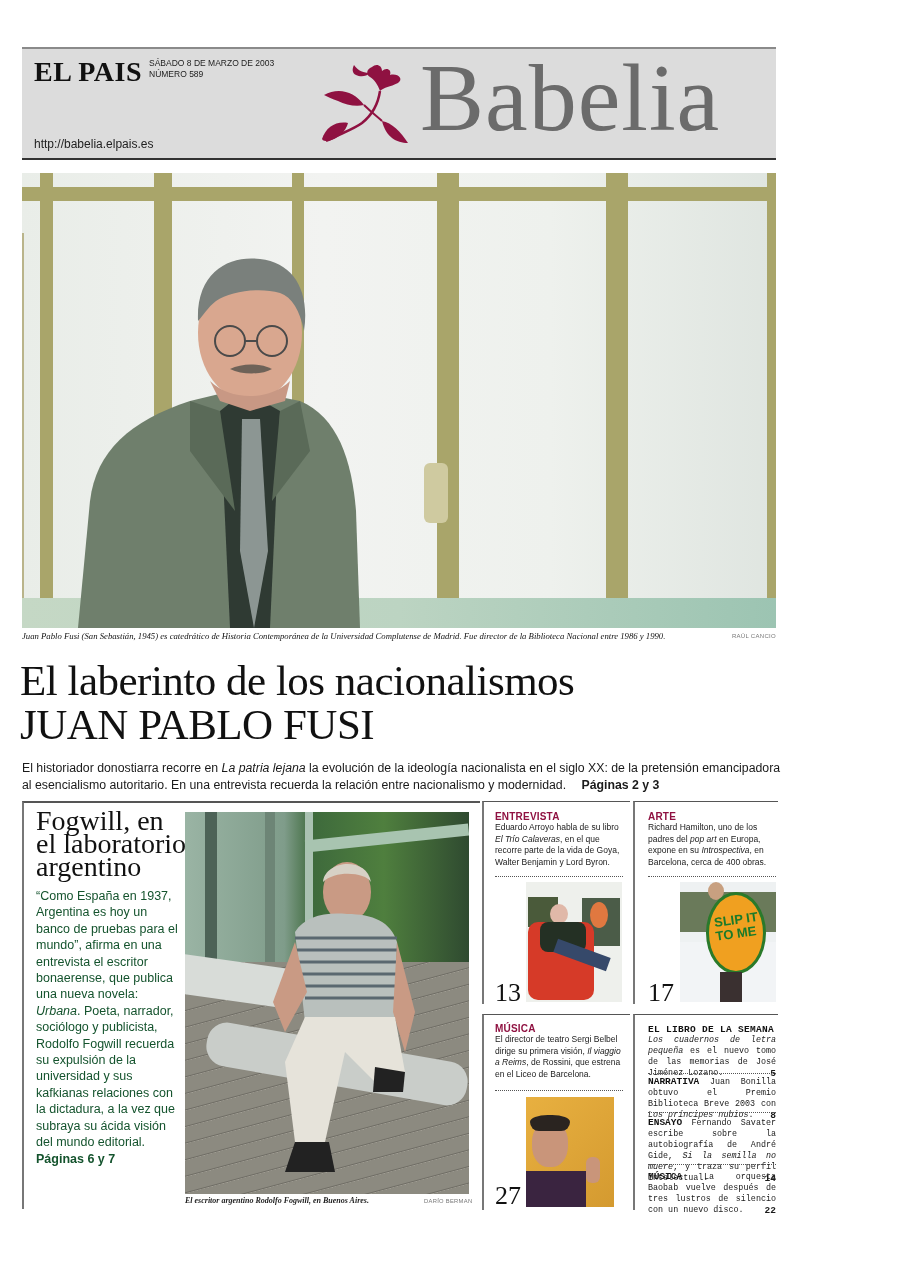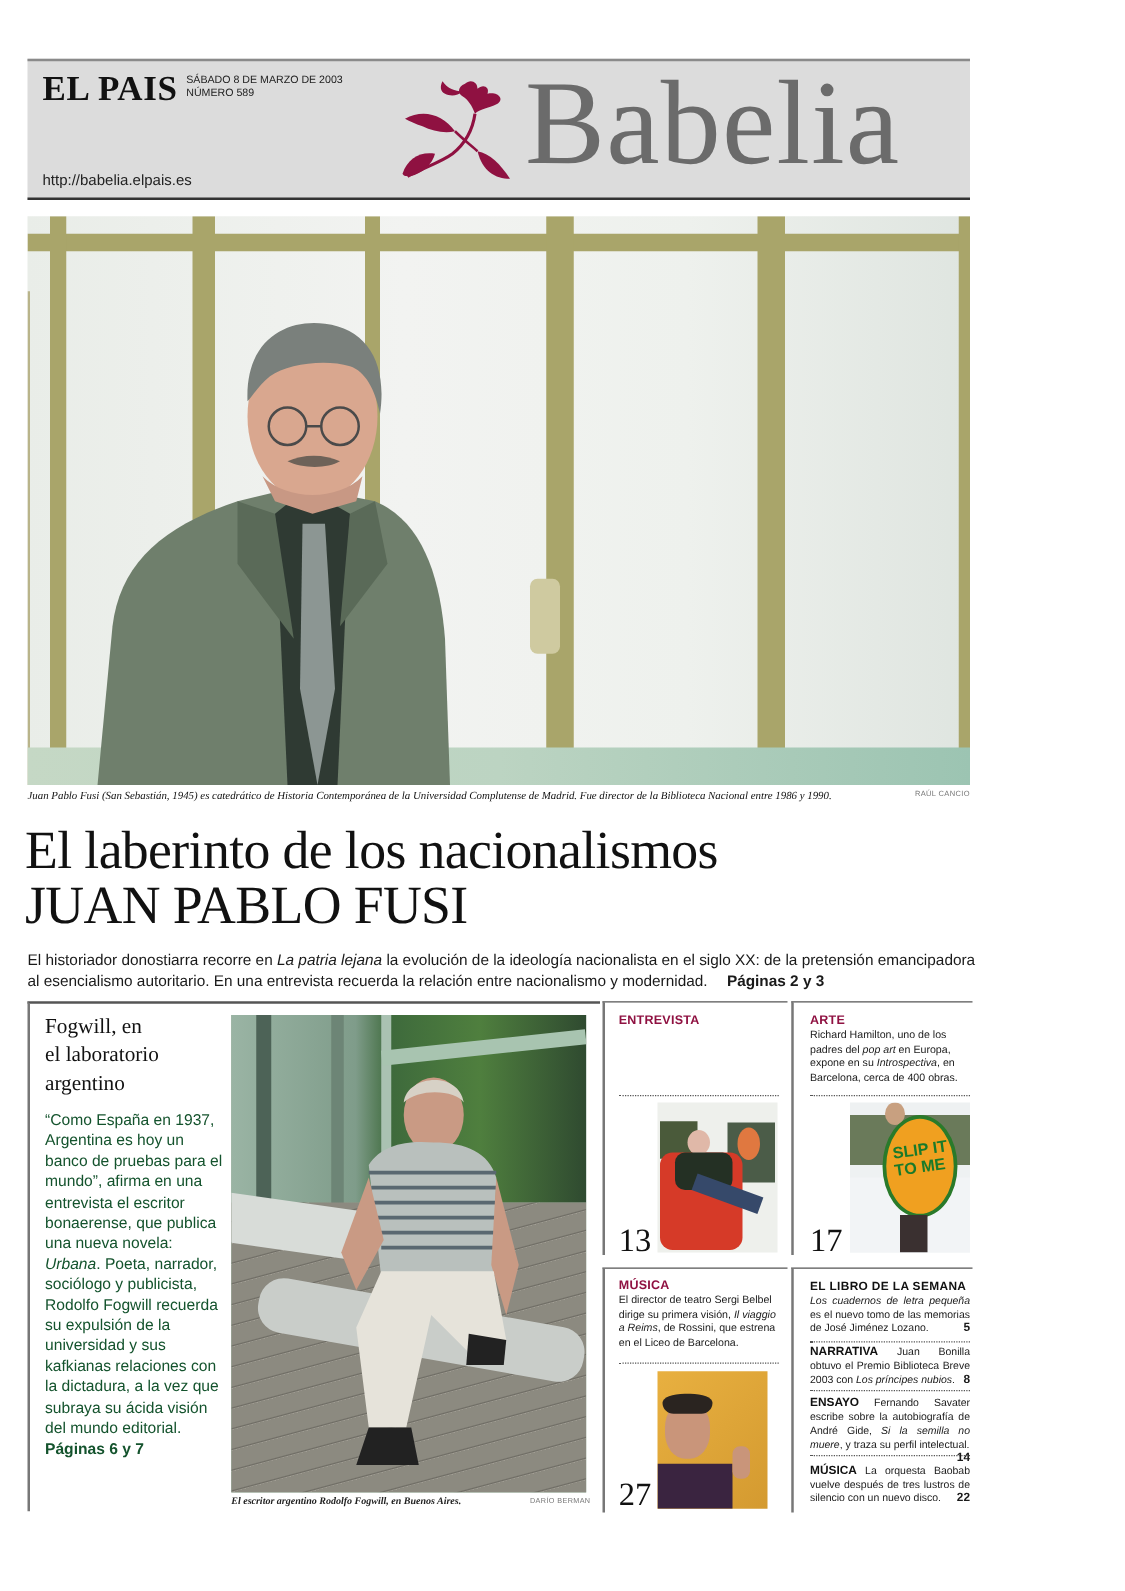--- a/index.html
+++ b/index.html
@@ -20,35 +20,35 @@
   .caption-main { position: absolute; left: 22px; top: 631px; width: 754px; font-family: "Liberation Serif", serif; font-style: italic; font-size: 8.7px; color: #111; }
   .credit-main { position: absolute; right: 124px; top: 633px; font-size: 6px; color: #777; letter-spacing: 0.3px; }
 
   
   .headline { position: absolute; left: 20px; top: 659px; font-family: "Liberation Serif", serif; font-size: 43px; line-height: 44px; color: #111; letter-spacing: -0.5px; }
   .standfirst { position: absolute; left: 22px; top: 760px; width: 760px; font-size: 12.3px; line-height: 17px; color: #1a1a1a; }
   .standfirst b { font-weight: bold; padding-left: 12px; }
 
   
   .fog-box { position: absolute; left: 22px; top: 801px; width: 458px; height: 408px; border-top: 2px solid #555; border-left: 2px solid #777; }
-  .fog-title { position: absolute; left: 36px; top: 809px; font-family: "Liberation Serif", serif; font-size: 17px; line-height: 23px; color: #111; }
+  .fog-title { position: absolute; left: 36px; top: 809px; font-family: "Liberation Serif", serif; font-size: 28px; line-height: 23px; color: #111; }
   .fog-body { position: absolute; left: 36px; top: 888px; width: 145px; font-size: 12.5px; line-height: 16.4px; color: #14532d; }
   .fog-body b { display: block; font-weight: bold; font-size: 12.5px; }
   .fog-photo { position: absolute; left: 185px; top: 812px; width: 284px; height: 382px; overflow: hidden; background: #8aa58e; }
   .fog-caption { position: absolute; left: 185px; top: 1196px; font-family: "Liberation Serif", serif; font-style: italic; font-weight: bold; font-size: 8px; color: #222; }
   .fog-credit { position: absolute; left: 424px; top: 1198px; font-size: 5.8px; color: #777; letter-spacing: 0.3px; }
 
   .cell { position: absolute; border-top: 1px solid #555; border-left: 2px solid #777; }
   .sec-label { font-size: 10px; font-weight: bold; color: #8f1141; letter-spacing: 0.2px; }
   .sec-text { font-size: 8.5px; line-height: 11.5px; color: #1a1a1a; }
   .dotted { position: absolute; height: 0; border-top: 1px dotted #555; }
   .thumb { position: absolute; overflow: hidden; }
   .page-num { position: absolute; font-family: "Liberation Serif", serif; font-size: 26px; color: #111; line-height: 26px; }
 
-  .libro-item { position: absolute; left: 648px; width: 128px; font-size: 8.4px; line-height: 11px; text-align: justify; color: #1a1a1a; }
+  .libro-item { position: absolute; left: 648px; width: 128px; font-size: 8.4px; line-height: 11px; text-align: justify; color: #1a1a1a; font-family: Liberation Mono, monospace; }
   .libro-item .lbl { font-weight: bold; color: #111; font-size: 9.5px; }
   .libro-item .num { font-weight: bold; float: right; font-size: 9.5px; }
 </style>
 </head>
 <body>
 
 <div class="masthead">
   <div class="elpais">EL PAIS</div>
   <div class="dateline">
     <div>SÁBADO 8 DE MARZO DE 2003</div>
@@ -131,20 +131,21 @@
     <path d="M40 300 L74 300 L80 330 L30 330Z" fill="#222"></path>
     <path d="M120 225 L150 230 L148 250 L118 250Z" fill="#222"></path>
   </svg>
 </div>
 <div class="fog-caption">El escritor argentino Rodolfo Fogwill, en Buenos Aires.</div>
 <div class="fog-credit">DARÍO BERMAN</div>
 
 <div class="cell" style="left:482px;top:801px;width:148px;height:203px;"></div>
 <div style="position:absolute;left:495px;top:811px;width:130px;">
   <div class="sec-label">ENTREVISTA</div>
+  <div class="sec-text"><span>Eduardo Arroyo habla de su libro </span><i>El Trío Calaveras</i><span>, en el que recorre parte de la vida de Goya, Walter Benjamin y Lord Byron.</span></div>
 </div>
 <div class="dotted" style="left:495px;top:876px;width:128px;"></div>
 <div class="thumb" style="left:526px;top:882px;width:96px;height:120px;background:#eef0ec;">
   <div style="position:absolute;left:2px;top:15px;width:30px;height:30px;background:#4a5a3a;"></div>
   <div style="position:absolute;left:56px;top:16px;width:38px;height:48px;background:#4b5c48;"></div>
   <div style="position:absolute;left:64px;top:20px;width:18px;height:26px;background:#e07840;border-radius:50%;"></div>
   <div style="position:absolute;left:2px;top:40px;width:66px;height:78px;background:#d63a28;border-radius:10px;"></div>
   <div style="position:absolute;left:24px;top:22px;width:18px;height:20px;background:#e0b8a8;border-radius:50%;"></div>
   <div style="position:absolute;left:14px;top:40px;width:46px;height:30px;background:#243024;border-radius:8px;"></div>
   <div style="position:absolute;left:28px;top:66px;width:56px;height:14px;background:#36496a;transform:rotate(20deg);"></div>

